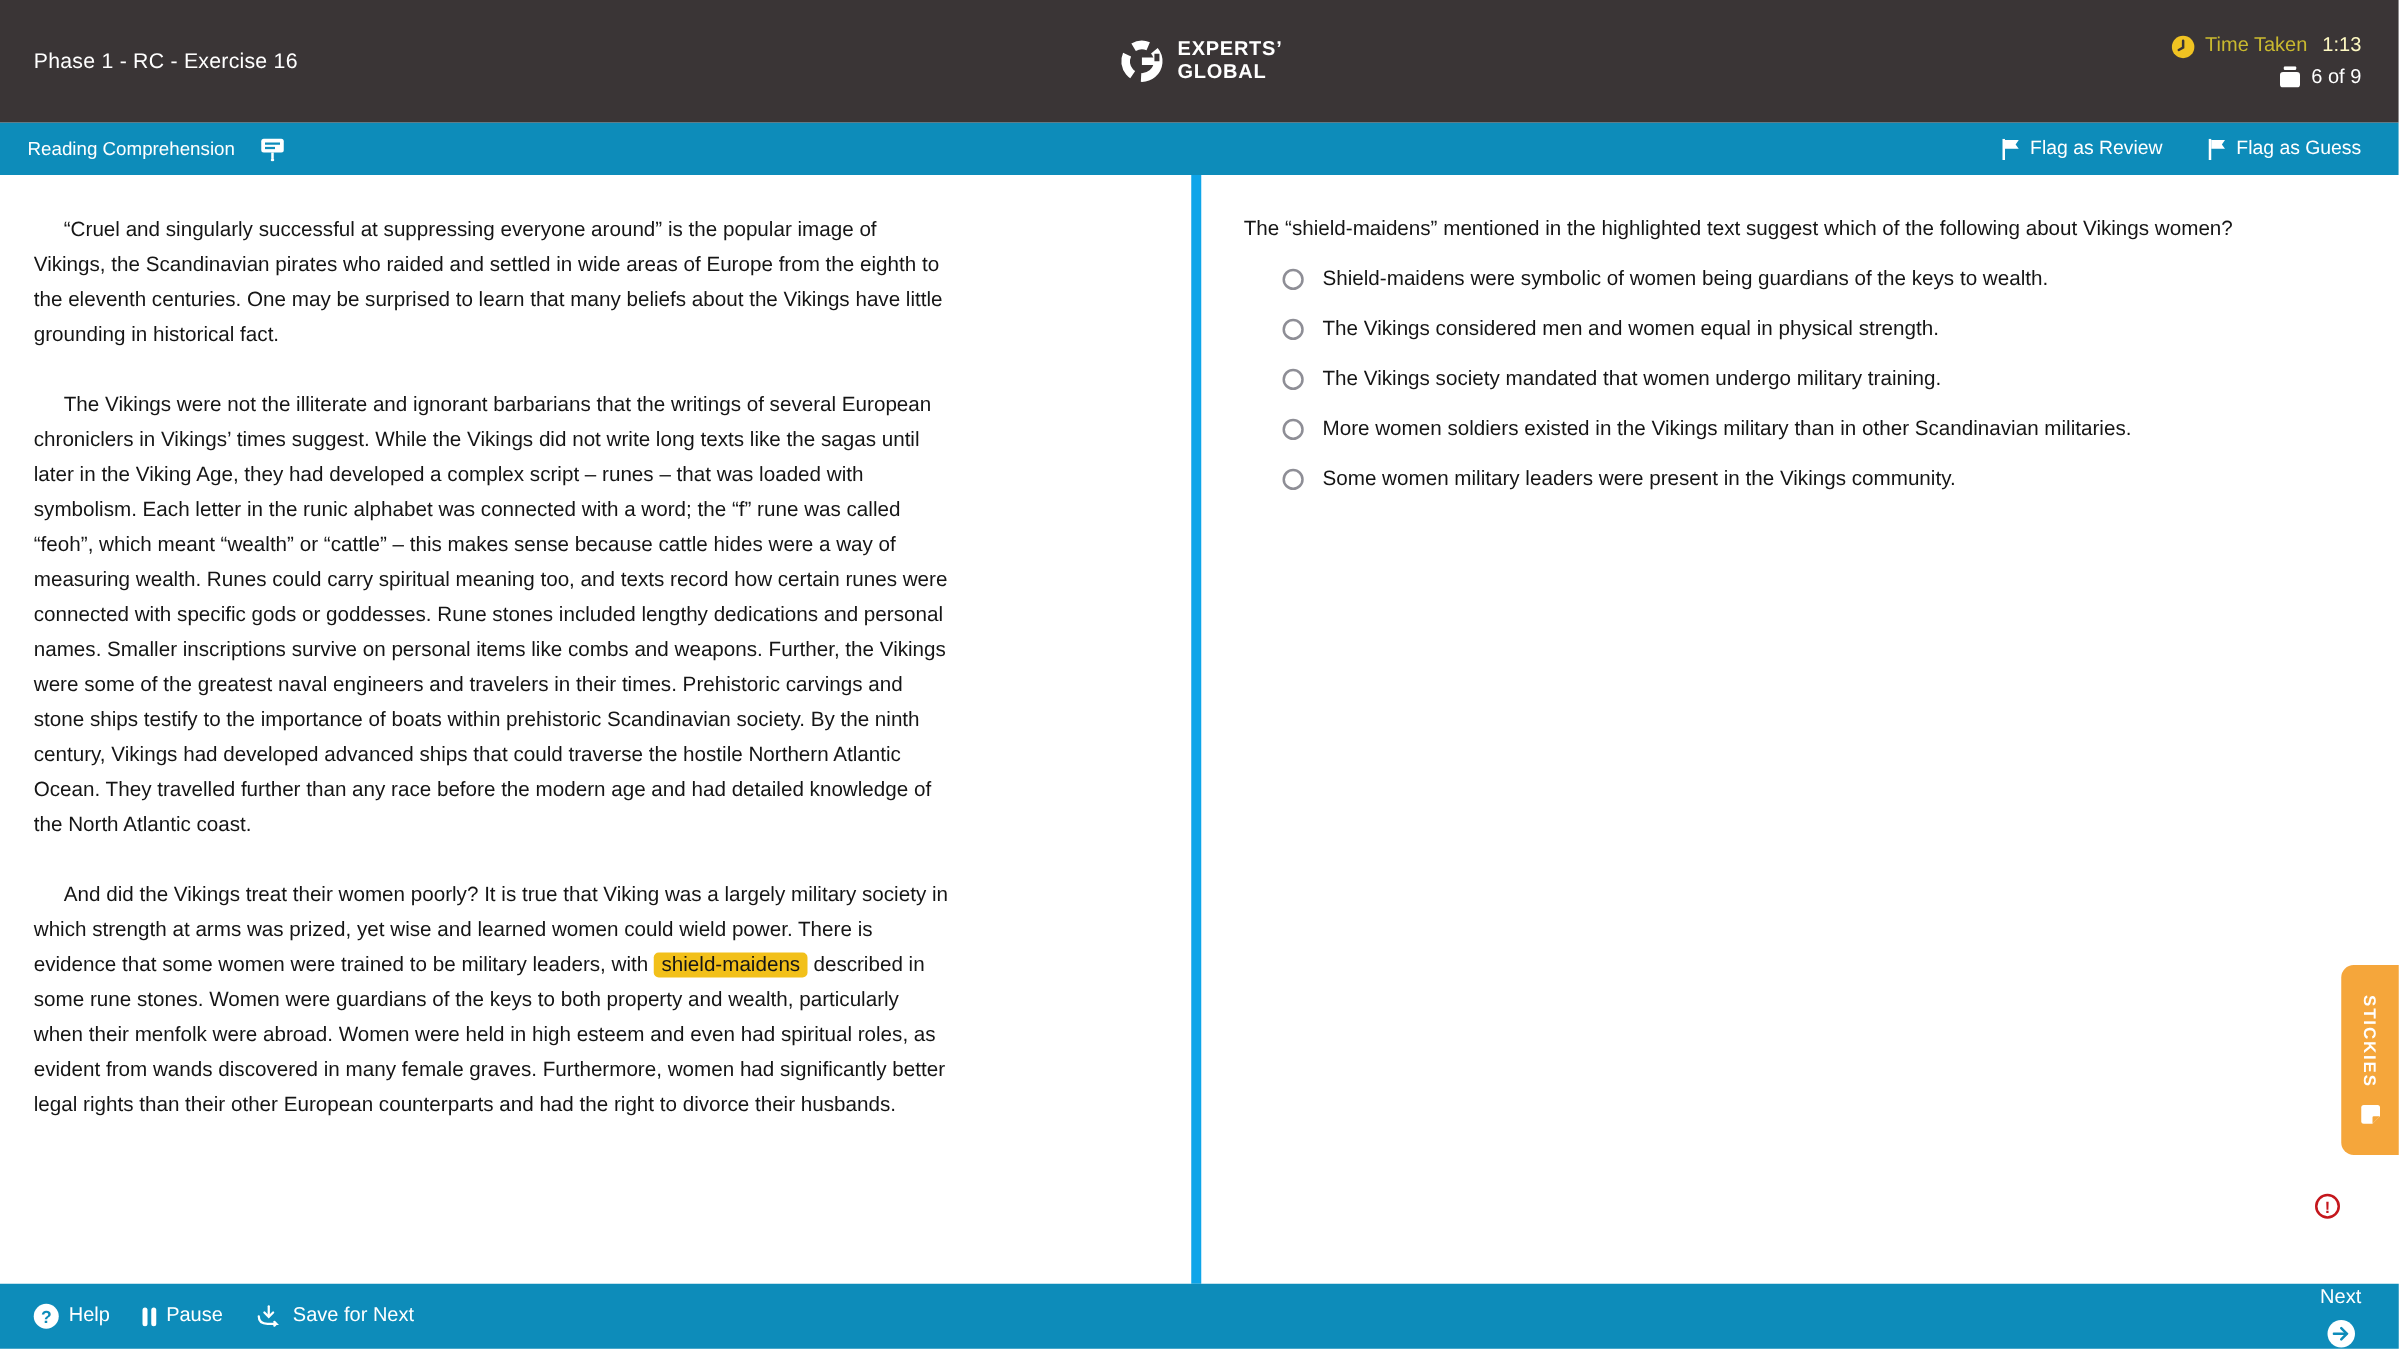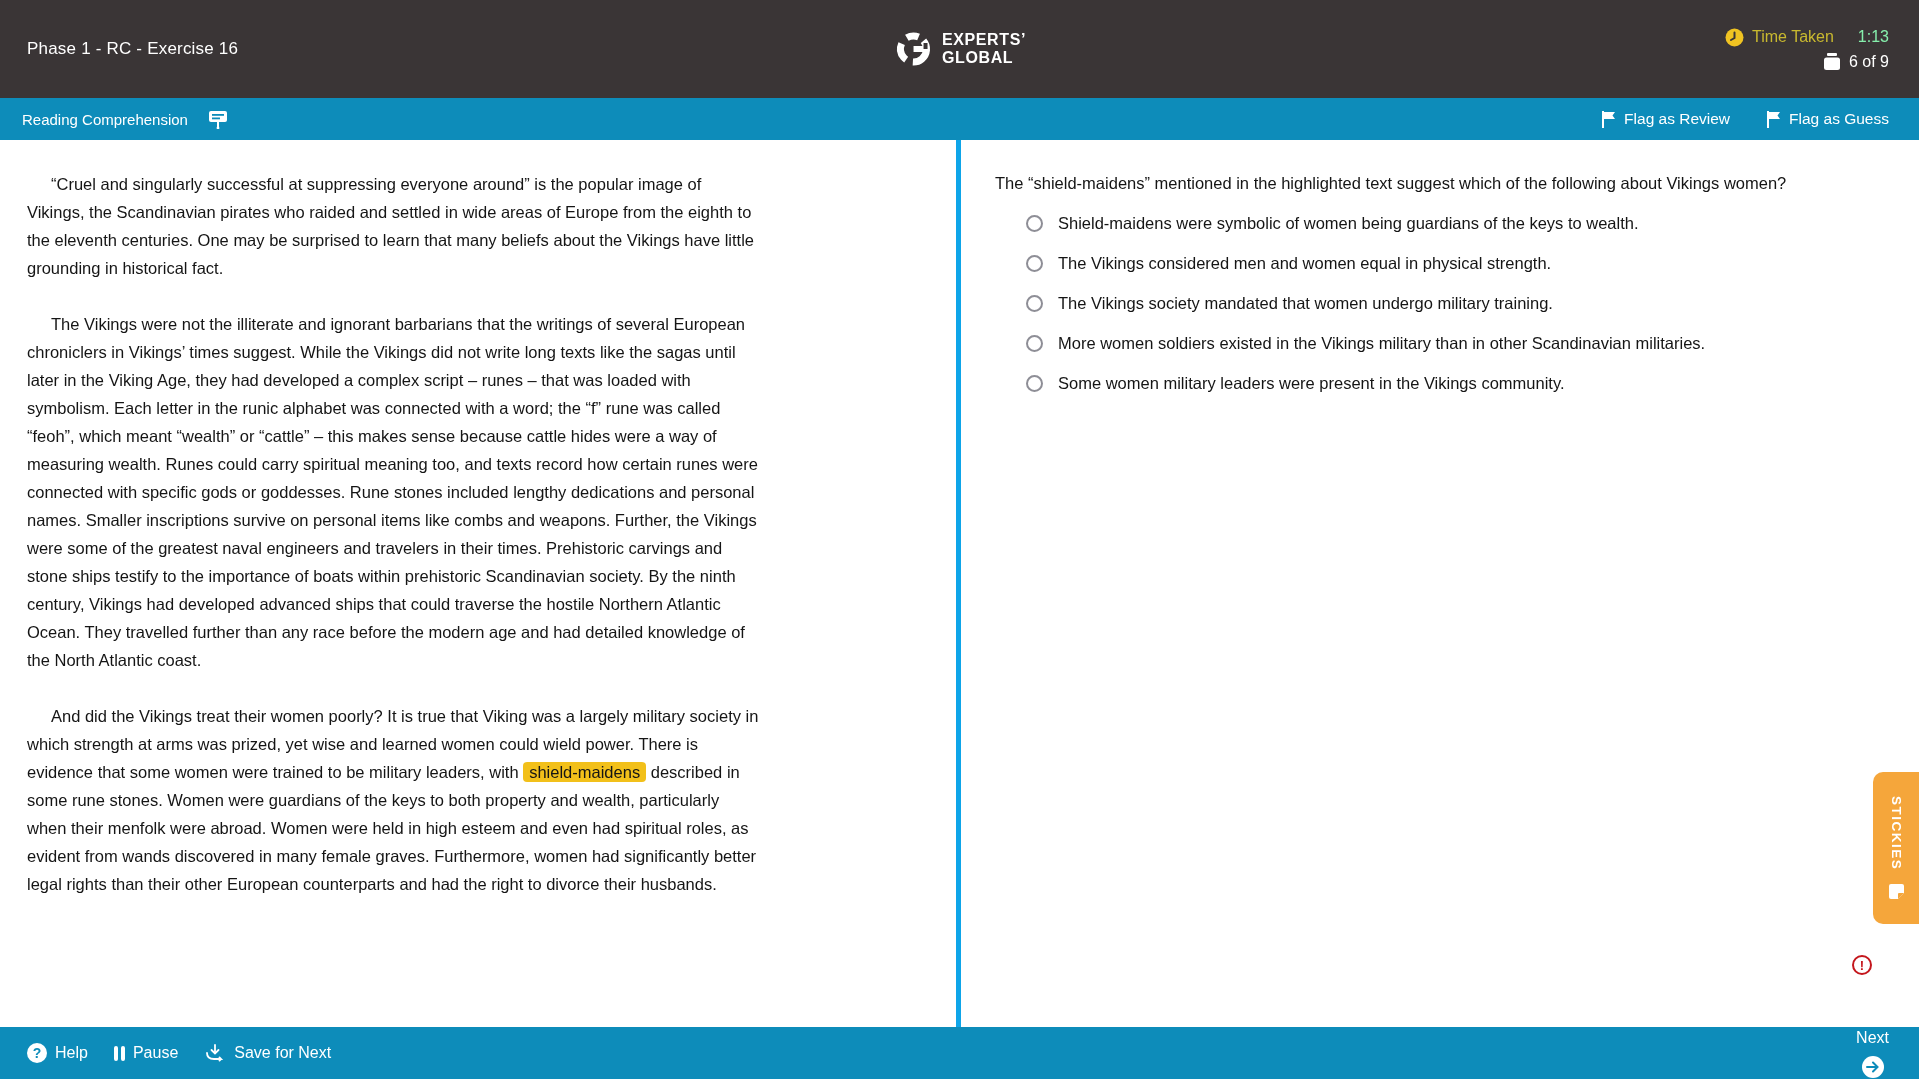--- a/index.html
+++ b/index.html
@@ -9,33 +9,33 @@
   
   .top-header { height:98px; background:#3a3536; display:flex; align-items:center;
                 position:relative; padding:0 30px 0 27px; color:#fff; }
   .top-title { font-size:17px; letter-spacing:.2px; }
   .logo { position:absolute; left:50%; top:50%; transform:translate(-50%,-50%);
           display:flex; align-items:center; gap:9px; }
   .logo-text { font-weight:bold; font-size:16px; line-height:18px; letter-spacing:.6px; }
   .header-right { margin-left:auto; display:flex; flex-direction:column; align-items:flex-end; gap:6px; }
   .hr-row { display:flex; align-items:center; gap:8px; font-size:16px; }
   .timer-label { color:#c9b92f; }
-  .timer-value { color:#86efac; margin-left:16px; }
+  .timer-value { color:#fef9c3; margin-left:4px; }
   .progress-text { color:#fff; }
 
   
   .toolbar { height:42px; background:#0d8cba; color:#fff; display:flex; align-items:center;
              padding:0 30px 0 22px; font-size:15px; }
   .section-chip { display:flex; align-items:center; gap:20px; cursor:default; }
   .toolbar-right { margin-left:auto; display:flex; align-items:center; gap:36px; }
   .flag-btn { display:flex; align-items:center; gap:8px; cursor:pointer; font-size:15.5px; }
 
   
   .content { height:887px; display:flex; }
-  .passage-panel { width:961px; border-right:5px solid #0ea5e9; padding:30px 26px 0 27px; }
+  .passage-panel { width:961px; border-right:8px solid #0ea5e9; padding:30px 26px 0 27px; }
   .passage { width:734px; font-size:16.5px; line-height:28px; }
   .passage p { text-indent:24px; margin-bottom:28px; }
   .hl { background:#f2c01a; border-radius:4px; padding:1px 6px; }
 
   .question-panel { flex:1; padding:30px 36px 0 34px; }
   .question-text { font-size:16.5px; line-height:26px; }
   .options { margin:18px 0 0 31px; }
   .option { display:flex; align-items:center; gap:15px; margin-bottom:21px; cursor:pointer; }
   .radio { width:17px; height:17px; border-radius:50%; border:2px solid #8e8e96; background:#fff; flex:0 0 auto; }
   .option-label { font-size:16.5px; }

